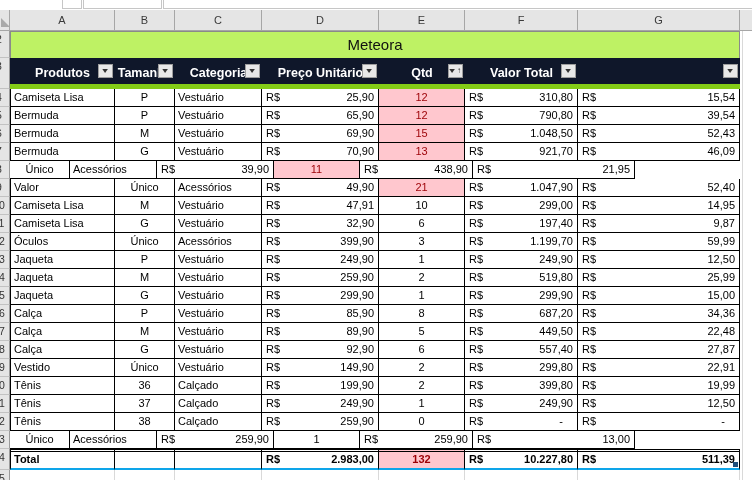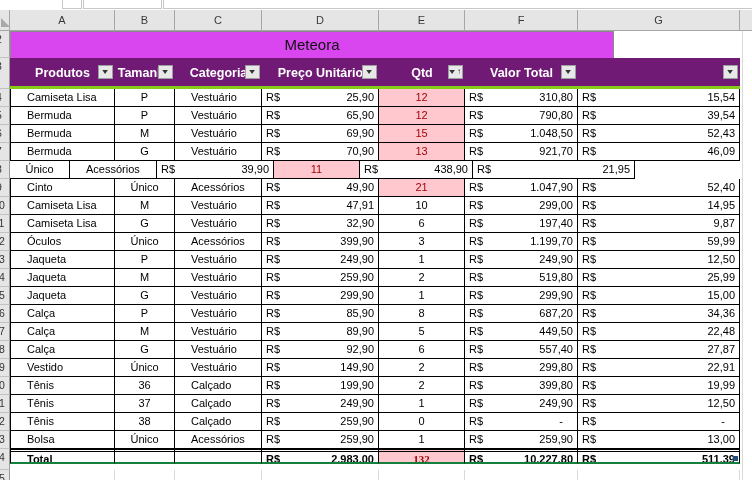--- a/index.html
+++ b/index.html
@@ -24,47 +24,47 @@
   .c-rh{width:10px;} .c-a{width:105px;} .c-b{width:60px;} .c-c{width:87px;}
   .c-d{width:117px;} .c-e{width:86px;} .c-f{width:113px;} .c-g{width:162px;}
 
   
   .rh{position:relative; box-sizing:border-box; background:#e5e5e5; border-right:1px solid #9b9b9b; border-bottom:1px solid #c2c2c2; overflow:hidden; flex:none;}
   .rh span{position:absolute; left:-13px; top:0; width:24px; text-align:center; font-size:10.5px; color:#333; line-height:17px;}
 
   
   .trow{display:flex; height:27px;}
   .trow .rh{height:27px;}
-  .band{width:604px; box-sizing:border-box; background:#d946ef; border:1px solid #8a8a8a; border-bottom:none; text-align:center; font-size:15px; color:#111; line-height:26px;}
+  .band{width:730px; box-sizing:border-box; background:#bef264; border:1px solid #8a8a8a; border-bottom:none; text-align:center; font-size:15px; color:#111; line-height:26px;}
 
   
   .hrow{display:flex; height:31px;}
   .hrow .rh{height:31px;}
-  .hcell{position:relative; box-sizing:border-box; background:#701a75; color:#fff; font-weight:bold; font-size:12.5px; line-height:30px; text-align:center; overflow:hidden; border-bottom:3px solid #84cc16; flex:none;}
+  .hcell{position:relative; box-sizing:border-box; background:#0f172a; color:#fff; font-weight:bold; font-size:12.5px; line-height:30px; text-align:center; overflow:hidden; border-bottom:5px solid #84cc16; flex:none;}
   .fbtn{position:absolute; top:50%; right:2px; transform:translateY(-50%); width:15px; height:14px; background:#e8e8e8; border:1px solid #9e9e9e; box-sizing:border-box; font-size:8px; line-height:12px; color:#333; text-align:center; padding:0; cursor:pointer;}
   .fbtn .arrow{display:inline-block; transform:scaleX(1.4);}
   .fbtn .sortup{position:absolute; top:0px; right:1px; font-size:8px; line-height:12px; color:#333;}
   .fbtn.sorted .arrow{position:absolute; left:1px; bottom:0px;}
 
   
   .row{display:flex; height:18px;}
   .row .rh{height:18px;}
   .cell{box-sizing:border-box; border-right:1px solid #000; border-bottom:1px solid #000; font-size:11px; color:#000; line-height:17px; overflow:hidden; white-space:nowrap; flex:none; background:#fff;}
   .cell.first{border-left:1px solid #000;}
-  .al{padding-left:16px; text-align:left;}
+  .al{padding-left:3px; text-align:left;}
   .ac{text-align:center;}
   .acc{display:flex; justify-content:space-between; padding:0 4px;}
   .acc .dash{margin-right:10px;}
   .hl{background:#ffc7ce; color:#9c0006;}
 
   
   .totrow{display:flex; height:21px;}
   .totrow .rh{height:21px;}
-  .totrow .cell{border-top:3px double #000; border-bottom:2px solid #15803d; font-weight:bold; line-height:15px; height:15px;}
-  .totrow .hl{color:#9c0006;font-family:Liberation Serif, serif;}
+  .totrow .cell{border-top:3px double #000; border-bottom:2px solid #0ea5e9; font-weight:bold; line-height:15px; height:21px;}
+  .totrow .hl{color:#9c0006;}
   .handle-cell{position:relative;}
   .resize-handle{position:absolute; right:1px; bottom:1px; width:5px; height:5px; background:#1f4e79;}
 
   
   .below{display:flex; height:10px;}
   .below .rh{height:10px; border-bottom:none;}
   .bcell{box-sizing:border-box; border-right:1px solid #d9d9d9; background:#fff; flex:none;}
 
   .right-gridline{position:absolute; left:742px; top:31px; width:1px; height:449px; background:#d9d9d9;}
 </style>
@@ -223,21 +223,21 @@
           </div>
           <div class="cell c-g acc">
             <span>R$</span>
             <span>21,95</span>
           </div>
         </div>
         <div class="row">
           <div class="rh c-rh">
             <span>9</span>
           </div>
-          <div class="cell c-a first al">Cinto</div>
+          <div class="cell c-a first al">Valor</div>
           <div class="cell c-b ac">Único</div>
           <div class="cell c-c al">Acessórios</div>
           <div class="cell c-d acc">
             <span>R$</span>
             <span>49,90</span>
           </div>
           <div class="cell c-e ac hl">21</div>
           <div class="cell c-f acc">
             <span>R$</span>
             <span>1.047,90</span>
@@ -517,21 +517,20 @@
           </div>
           <div class="cell c-g acc">
             <span>R$</span>
             <span class="dash">-</span>
           </div>
         </div>
         <div class="row">
           <div class="rh c-rh">
             <span>23</span>
           </div>
-          <div class="cell c-a first al">Bolsa</div>
           <div class="cell c-b ac">Único</div>
           <div class="cell c-c al">Acessórios</div>
           <div class="cell c-d acc">
             <span>R$</span>
             <span>259,90</span>
           </div>
           <div class="cell c-e ac">1</div>
           <div class="cell c-f acc">
             <span>R$</span>
             <span>259,90</span>

